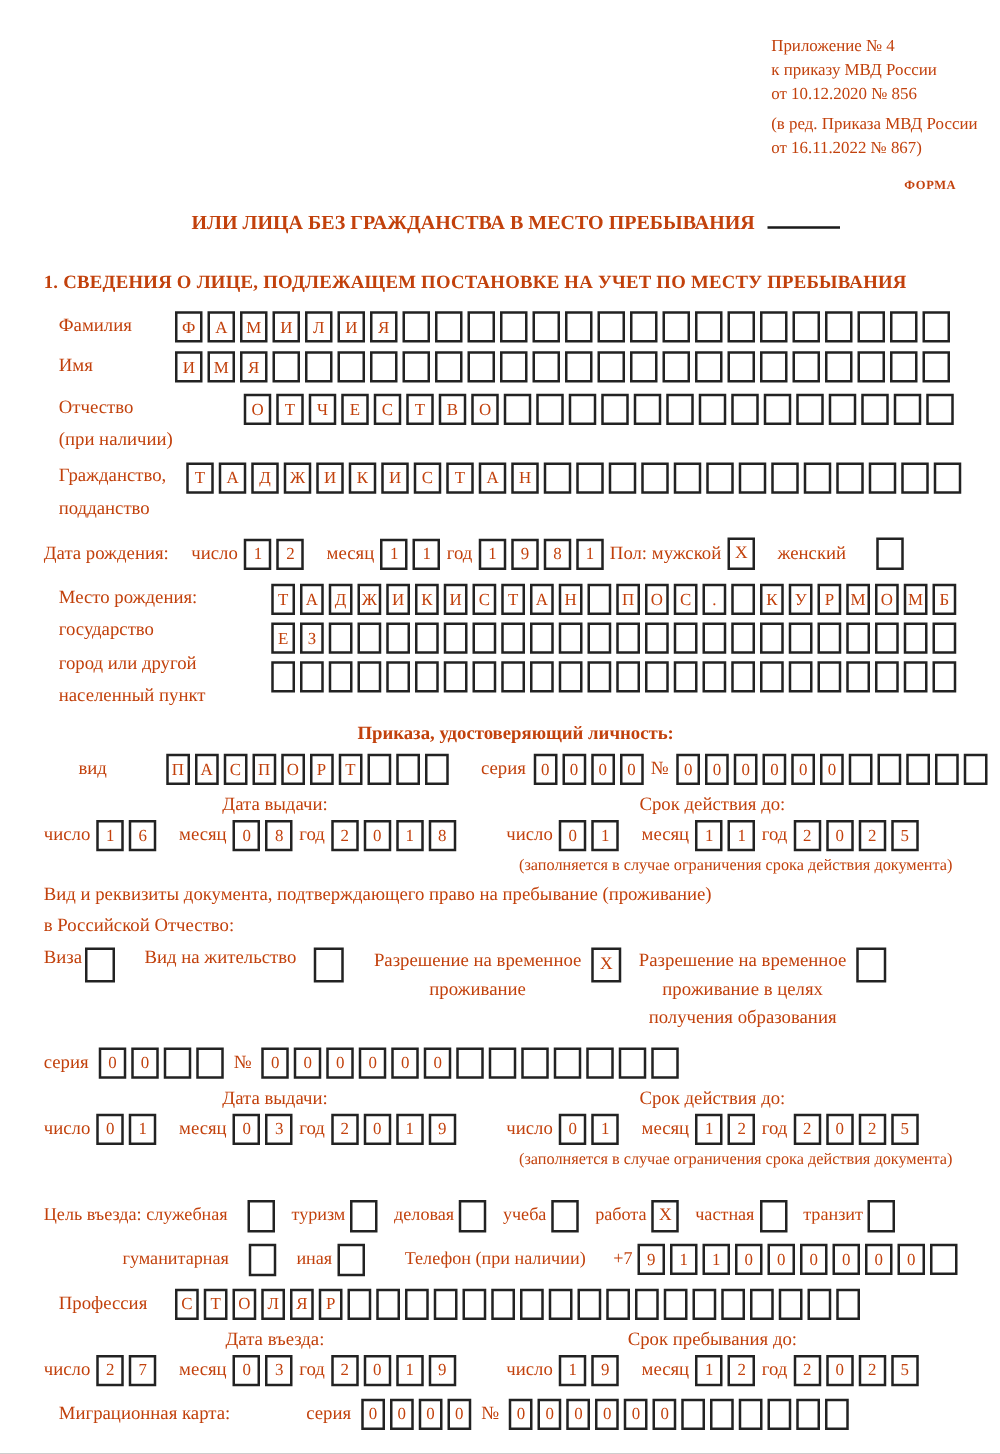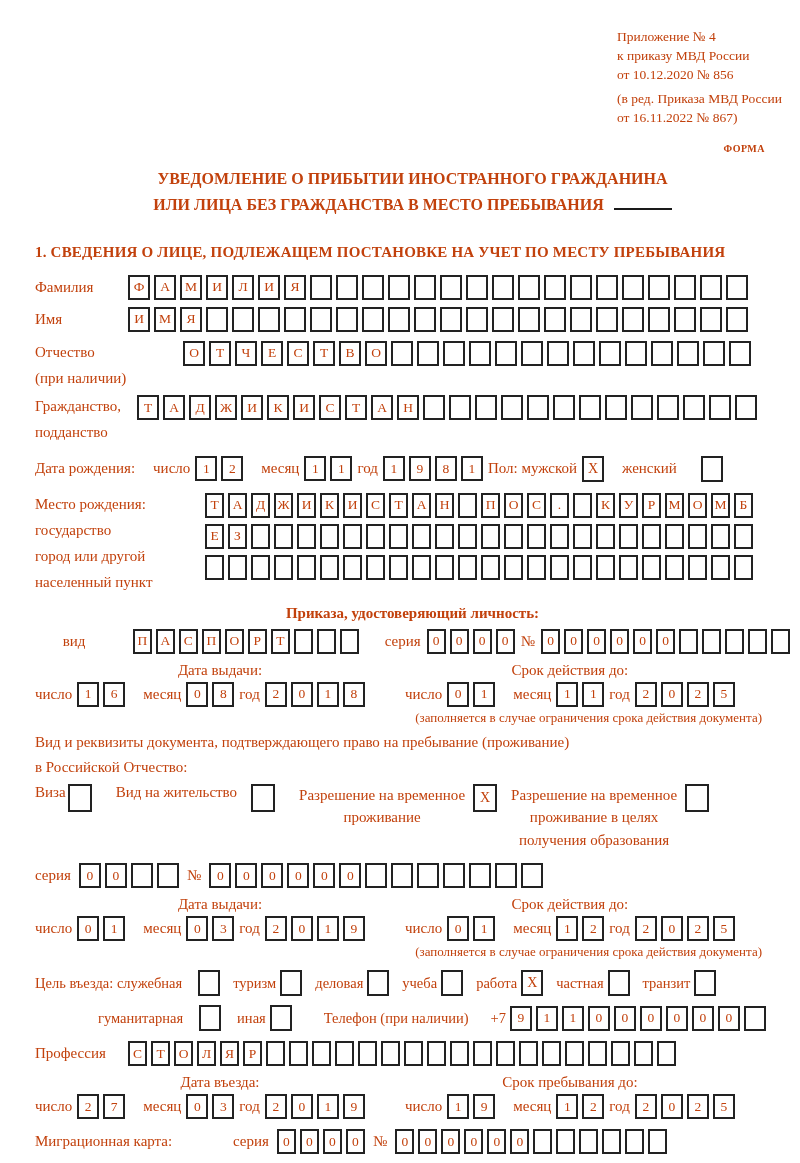--- a/index.html
+++ b/index.html
@@ -9,21 +9,21 @@
     box-sizing:border-box;padding:28px 10px 0 35px;position:relative;overflow:hidden;
   }
   .appendix{margin-left:582px;font-size:13.5px;line-height:1.4;}
   .appendix .note{margin-top:5px;}
   .forma{font-weight:bold;text-align:right;padding-right:25px;margin-top:16px;font-size:10px;letter-spacing:.5px;}
   .title{text-align:center;font-weight:bold;font-size:16px;line-height:1.6;margin-top:12px;}
   .uline{display:inline-block;width:58px;border-bottom:2px solid #1a1a1a;height:14px;margin-left:10px;}
   .sec1{font-weight:bold;font-size:15px;margin-top:26px;letter-spacing:.2px;}
   .row{display:flex;align-items:center;margin-top:7px;}
   .rowtop{display:flex;align-items:flex-start;margin-top:7px;}
-  .flabel{flex-shrink:0;}
+  .flabel{flex-shrink:0;margin-left:12px;}
   .lblblock div{line-height:1.75;}
   .cells{display:flex;gap:4px;}
   .cell{
     box-sizing:border-box;flex-shrink:0;width:22px;height:25px;border:2px solid #222;
     display:flex;align-items:center;justify-content:center;font-size:13.5px;background:#fff;
   }
   .cells-sm .cell{width:19px;}
   .stack{display:flex;flex-direction:column;gap:6px;}
   .cbox{
     box-sizing:border-box;flex-shrink:0;width:24px;height:28px;border:2px solid #222;
@@ -54,21 +54,20 @@
         <div>от 10.12.2020 № 856</div>
       </div>
     <div class="note">
         <div>(в ред. Приказа МВД России</div>
         <div>от 16.11.2022 № 867)</div>
       </div>
   </div>
   <div class="forma">ФОРМА</div>
 
   <div class="title">
-    <div>УВЕДОМЛЕНИЕ О ПРИБЫТИИ ИНОСТРАННОГО ГРАЖДАНИНА</div>
     <div><span>ИЛИ ЛИЦА БЕЗ ГРАЖДАНСТВА В МЕСТО ПРЕБЫВАНИЯ</span><span class="uline"></span></div>
   </div>
 
   <div class="sec1">1. СВЕДЕНИЯ О ЛИЦЕ, ПОДЛЕЖАЩЕМ ПОСТАНОВКЕ НА УЧЕТ ПО МЕСТУ ПРЕБЫВАНИЯ</div>
 
   <div class="row" style="margin-top:14px;">
     <span class="flabel" style="width:93px;">Фамилия</span>
     <span class="cells">
         <span class="cell">Ф</span>
         <span class="cell">А</span>
@@ -499,21 +498,21 @@
             <span class="cell">2</span>
             <span class="cell">0</span>
             <span class="cell">2</span>
             <span class="cell">5</span>
           </span>
       </div>
     </div>
   </div>
   <div class="note-right">(заполняется в случае ограничения срока действия документа)</div>
 
-  <div class="row purpose" style="margin-top:10px;">
+  <div class="row purpose" style="margin-top:25px;">
     <span>Цель въезда: служебная</span>
     <span class="gap8"></span>
     <span class="cbox cb-sm"></span>
     <span class="plabel">туризм</span>
     <span class="cbox cb-sm"></span>
     <span class="plabel">деловая</span>
     <span class="cbox cb-sm"></span>
     <span class="plabel">учеба</span>
     <span class="cbox cb-sm"></span>
     <span class="plabel">работа</span>

